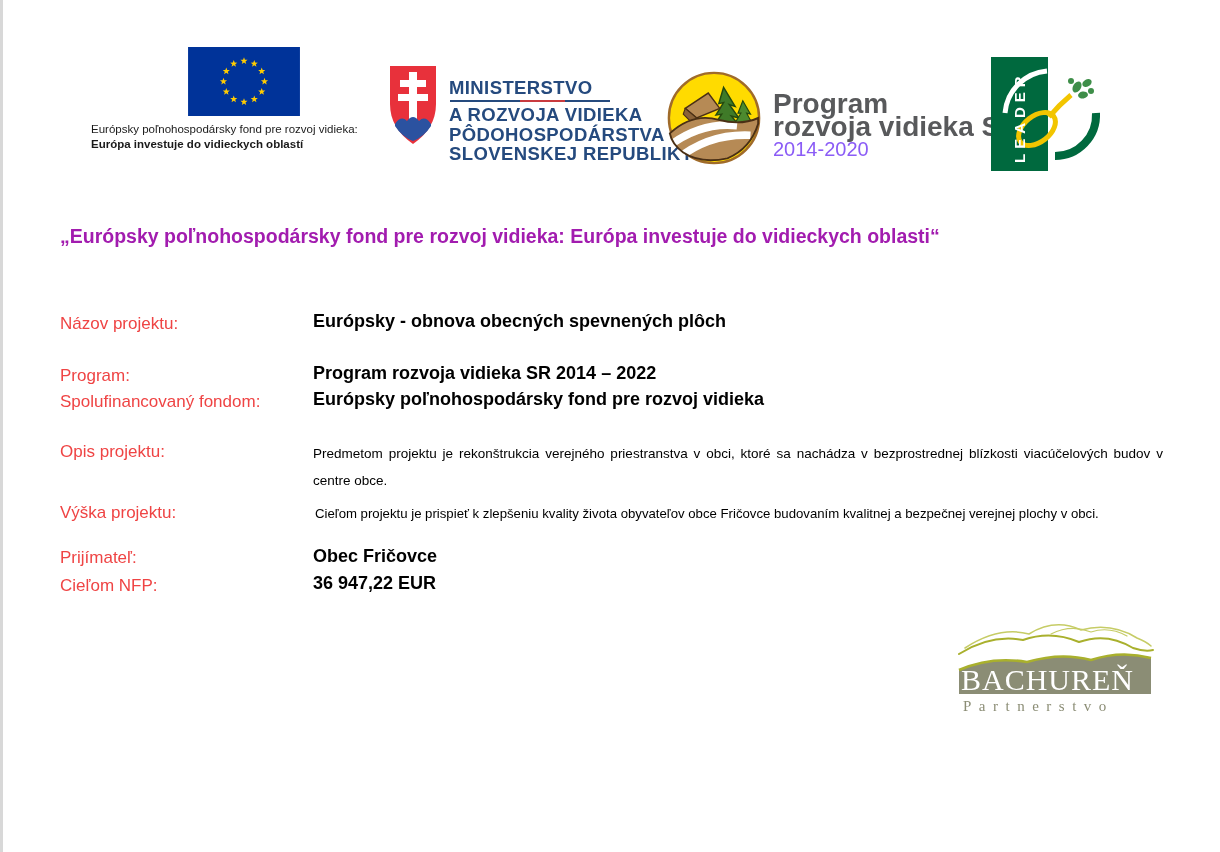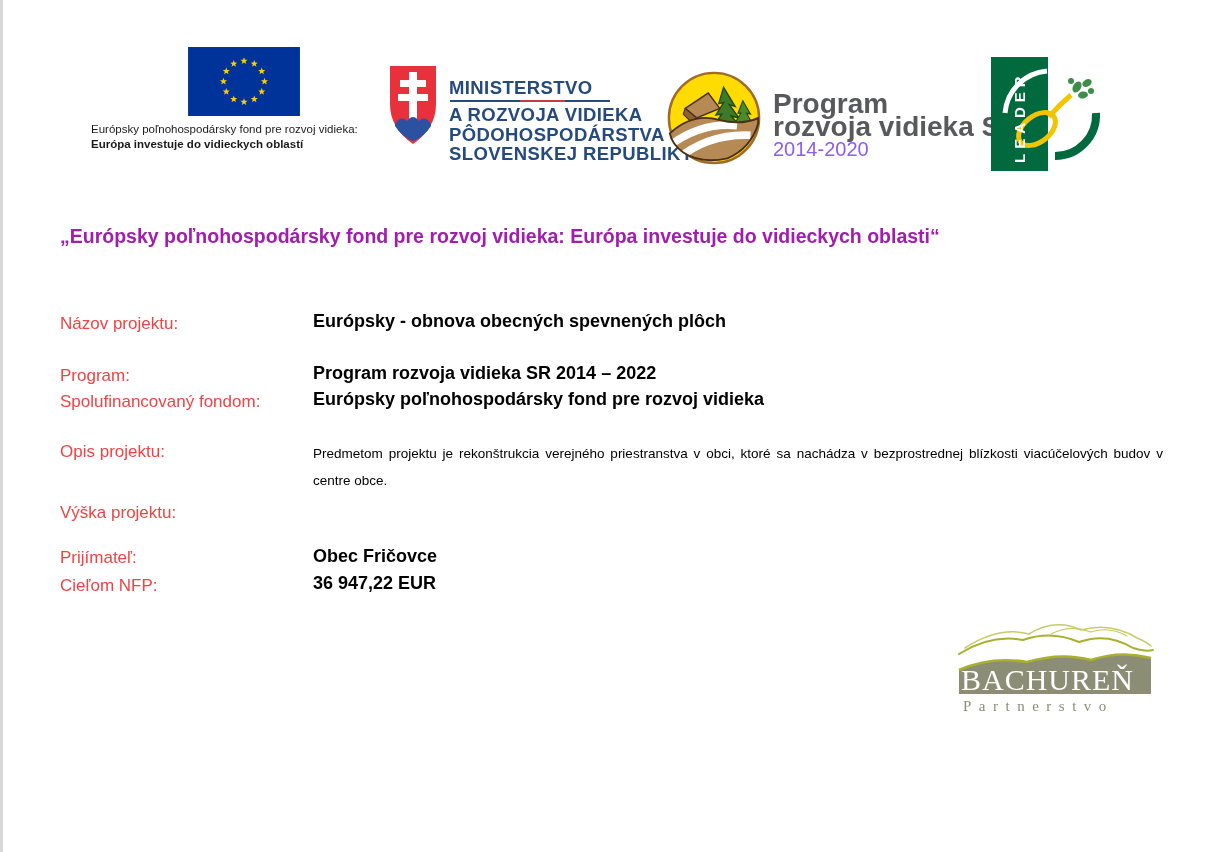--- a/index.html
+++ b/index.html
@@ -142,20 +142,21 @@
   <div class="flabel" style="top:367px">Program:</div>
   <div class="fvalue-b" style="top:361px">Program rozvoja vidieka SR 2014 – 2022</div>
 
   <div class="flabel" style="top:393px">Spolufinancovaný fondom:</div>
   <div class="fvalue-b" style="top:387px">Európsky poľnohospodársky fond pre rozvoj vidieka</div>
 
   <div class="flabel" style="top:443px">Opis projektu:</div>
   <div class="fvalue-para" style="top:440px">Predmetom projektu je rekonštrukcia verejného priestranstva v obci, ktoré sa nachádza v bezprostrednej blízkosti viacúčelových budov v centre obce.</div>
 
   <div class="flabel" style="top:504px">Výška projektu:</div>
+  <div class="fvalue-line" style="top:505px">Cieľom projektu je prispieť k zlepšeniu kvality života obyvateľov obce Fričovce budovaním kvalitnej a bezpečnej verejnej plochy v obci.</div>
 
   <div class="flabel" style="top:549px">Prijímateľ:</div>
   <div class="fvalue-b" style="top:544px">Obec Fričovce</div>
 
   <div class="flabel" style="top:577px">Cieľom NFP:</div>
   <div class="fvalue-b" style="top:571px">36 947,22 EUR</div>
 
   <svg class="bachuren" viewBox="0 0 208 108" width="208" height="108" xmlns="http://www.w3.org/2000/svg">
     <g fill="none" stroke-linejoin="round" stroke-linecap="round">
       <path d="M14,40 Q48,18 78,26 Q104,10 130,22 Q160,14 186,30 Q196,34 200,38" stroke="#C6CC66" stroke-width="1.5"></path>

